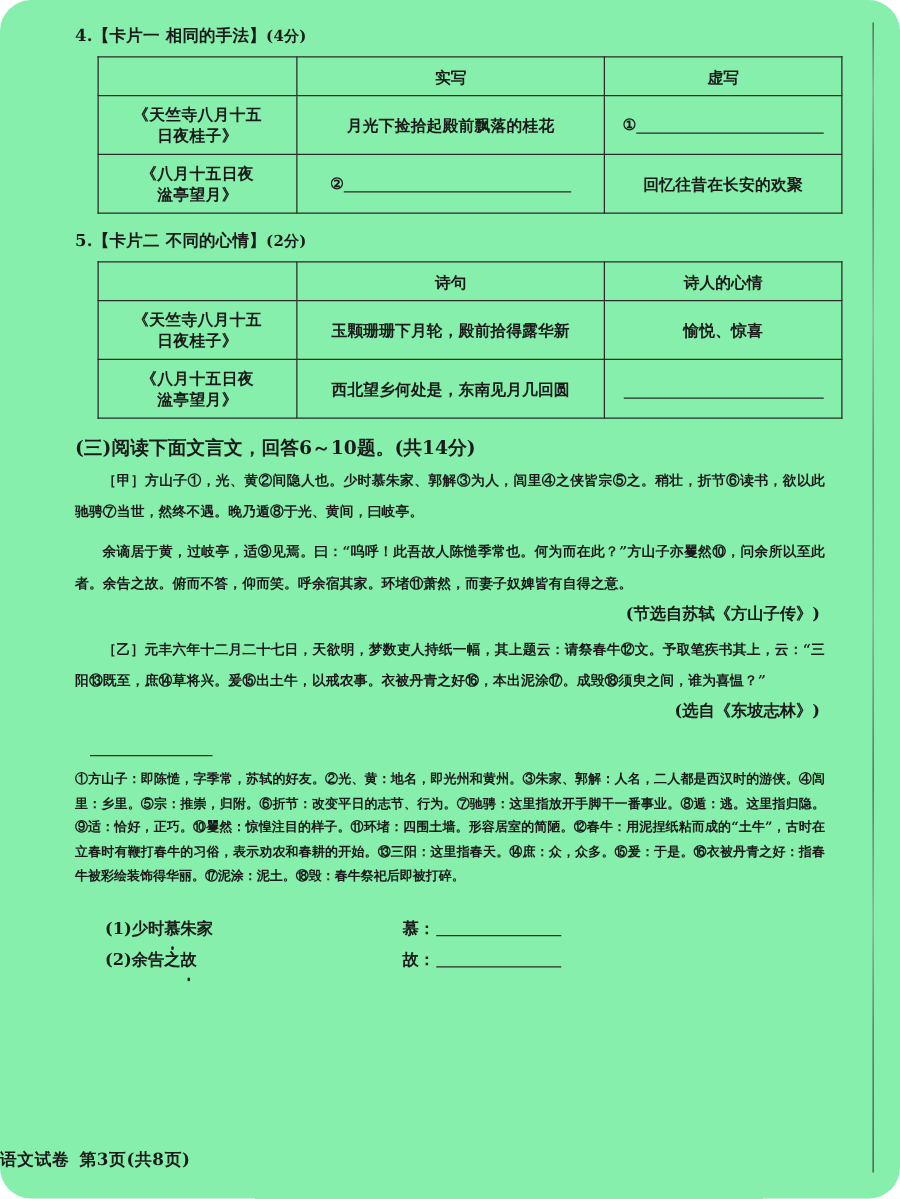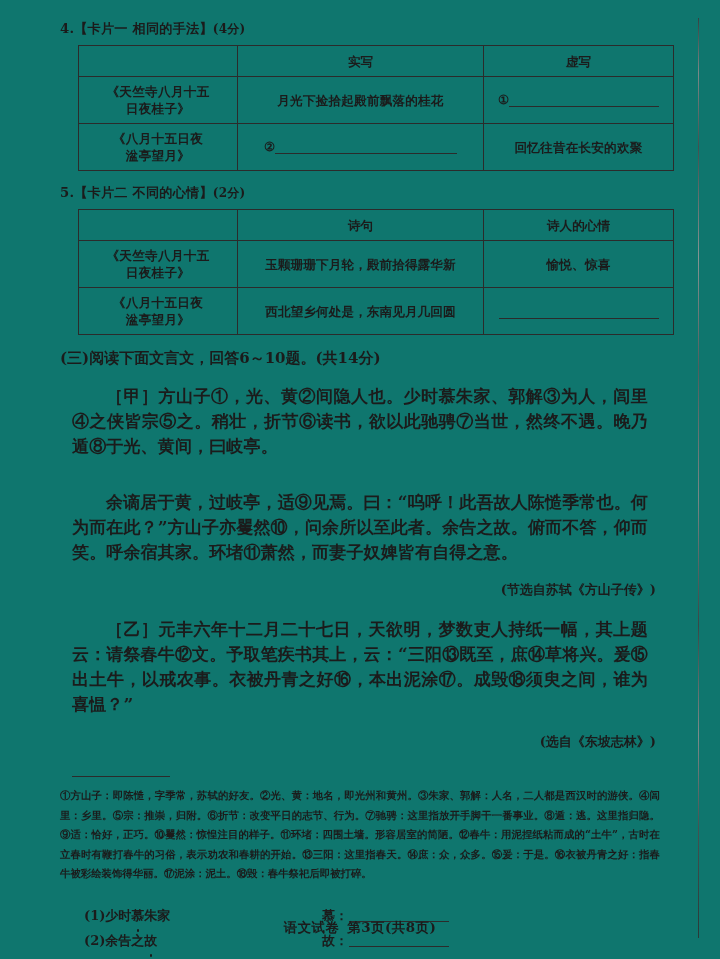--- a/index.html
+++ b/index.html
@@ -4,25 +4,26 @@
 <style>
   html, body {
     margin: 0;
     padding: 0;
     background: #ffffff;
   }
   .page {
     position: relative;
     width: 720px;
     height: 959px;
-    background: #0f766e;
+    background: #86efac;
     overflow: hidden;
     font-family: "DejaVu Serif", "Liberation Serif", serif;
     color: #1b1b1b;
     box-sizing: border-box;
+    border-radius: 25px;
   }
   
   .scan-edge {
     position: absolute;
     top: 18px;
     right: 21px;
     width: 1px;
     height: 920px;
     background: linear-gradient(to bottom,
       #3a3a3a 0%, #8d8d8d 6%, #4a4a4a 14%, #9a9a9a 26%,
@@ -92,23 +93,23 @@
   .row-h2 td { height: 42px; }
 
   
   .sec-head {
     font-size: 15px;
     font-weight: 700;
     margin: 0;
     white-space: nowrap;
   }
   p.prose {
-    font-size: 17px;
+    font-size: 11px;
     line-height: 25px;
-    margin: 12px;
+    margin: 0;
     text-indent: 2em;
     letter-spacing: .15px;
     font-weight: 600;
     font-family: "DejaVu Serif", "Liberation Serif", serif;
     text-align: justify;
     text-justify: inter-character;
   }
   .src {
     font-size: 13px;
     font-weight: 700;
@@ -170,21 +171,20 @@
     vertical-align: -2px;
     margin-left: 1px;
   }
 
   
   .footer {
     position: absolute;
     left: 0;
     right: 0;
     bottom: 22px;
-    text-align: center;
     font-size: 13.4px;
     font-weight: 700;
     letter-spacing: .5px;
   }
   .footer .sp { display: inline-block; width: 8px; }
 </style>
 </head>
 <body>
 
 <div class="page">

